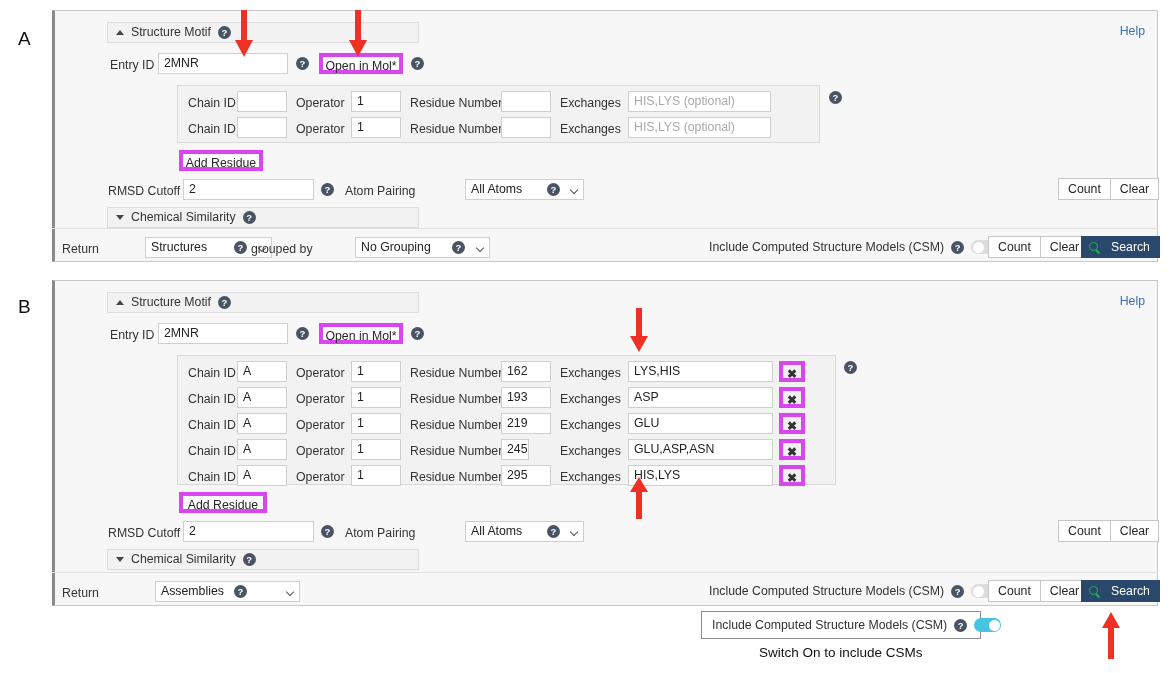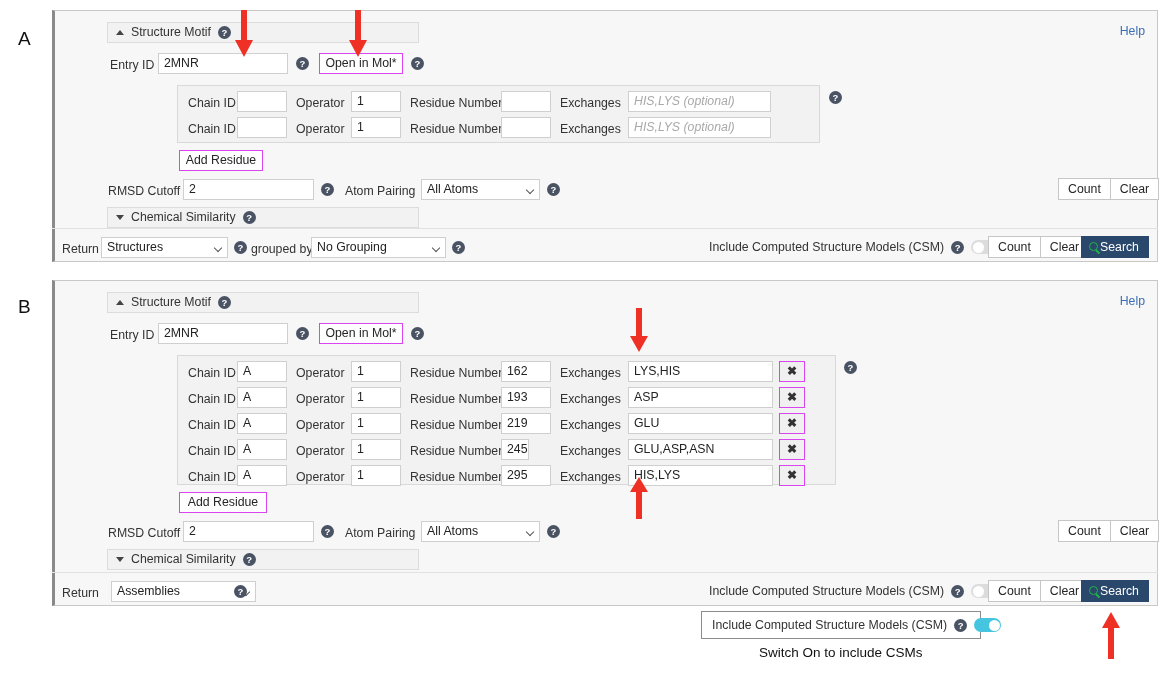--- a/index.html
+++ b/index.html
@@ -89,27 +89,27 @@
     border: 1px solid #cfcfcf;
     height: 21px;
     font-size: 12.3px;
     color: #222;
     padding: 0 5px;
     line-height: 19px;
     font-family: "Liberation Sans", sans-serif;
     overflow: hidden;
     white-space: nowrap;
   }
-  .tf.ph { color: #a9a9a9; font-style: italic; }
+  .tf.ph { color: #a9a9a9; }
 
   
   .btn {
     position: absolute;
     background: #fefefe;
-    border: 1px solid #d946ef;
+    border: 4px solid #d946ef;
     height: 21px;
     font-size: 12.3px;
     color: #262626;
     line-height: 19px;
     text-align: center;
     font-family: "Liberation Sans", sans-serif;
     cursor: pointer;
     white-space: nowrap;
   }
   .btn-x {
@@ -124,20 +124,21 @@
     position: absolute;
     background: #fff;
     border: 1px solid #cfcfcf;
     height: 21px;
     font-size: 12.3px;
     color: #222;
     padding: 0 5px;
     line-height: 19px;
     font-family: "Liberation Sans", sans-serif;
     white-space: nowrap;
+    margin-left: 44px;
   }
   .sel .chev {
     position: absolute;
     right: 6px; top: 7px;
     width: 6px; height: 6px;
     border-left: 1.3px solid #555;
     border-bottom: 1.3px solid #555;
     transform: rotate(-45deg);
   }
 
@@ -155,21 +156,21 @@
   }
   .grp > div + div { border-left: none; }
 
   
   .search-btn {
     position: absolute;
     background: #29486b;
     height: 22px;
     display: flex;
     align-items: center;
-    gap: 0;
+    gap: 11px;
     padding: 0 10px 0 8px;
     cursor: pointer;
   }
   .search-btn .stxt {
     color: #fff;
     font-size: 12.3px;
     white-space: nowrap;
     font-family: "Liberation Sans", sans-serif;
   }
   .mag {

